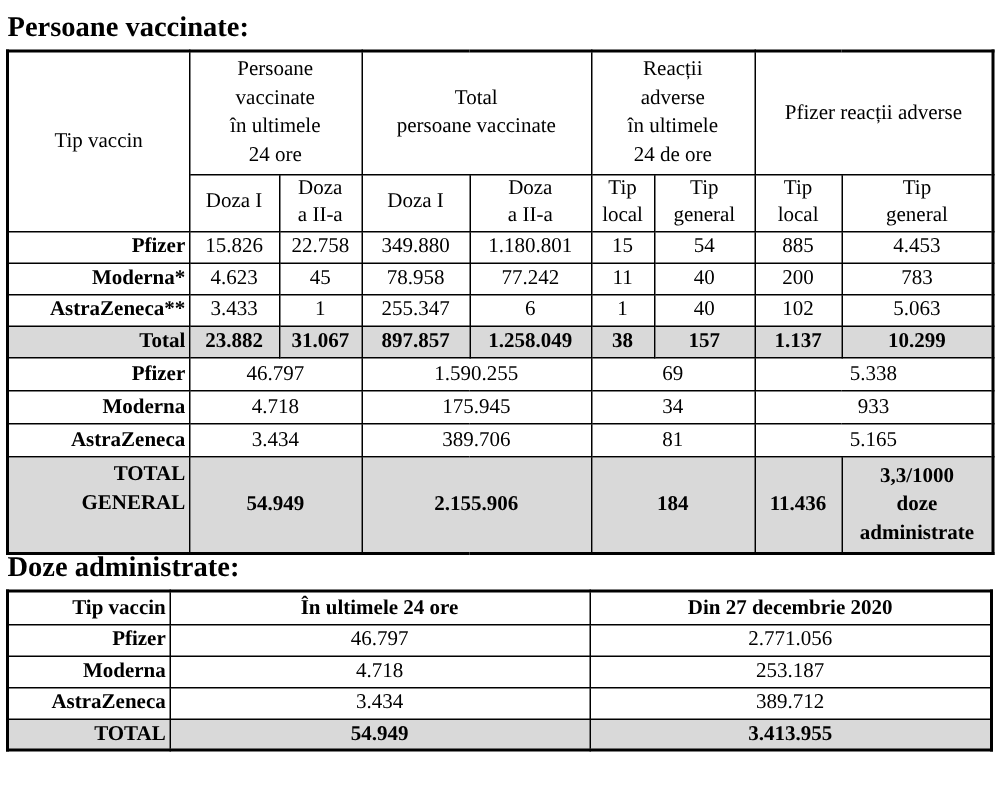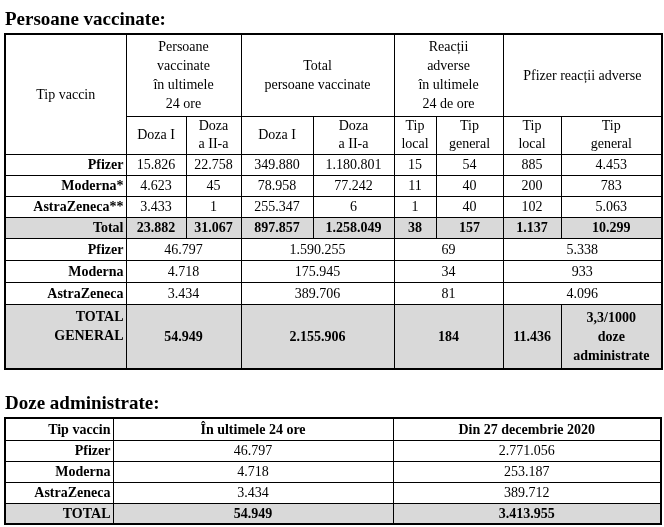--- a/index.html
+++ b/index.html
@@ -15,21 +15,20 @@
     padding: 10px 3px 0 4px;
     overflow: hidden;
   }
   .section-title {
     font-weight: bold;
     font-size: 19px;
     line-height: 18px;
     margin: 0 0 5px 1px;
   }
   .section-title.second {
-    margin-top: 24px;
   }
   table {
     border-collapse: collapse;
     table-layout: fixed;
     border: 2px solid #000;
   }
   td {
     border: 1px solid #000;
     font-size: 14px;
     line-height: 19px;
@@ -177,21 +176,21 @@
         <td colspan="2">4.718</td>
         <td colspan="2">175.945</td>
         <td colspan="2">34</td>
         <td colspan="2">933</td>
       </tr>
       <tr class="dr2">
         <td class="lbl">AstraZeneca</td>
         <td colspan="2">3.434</td>
         <td colspan="2">389.706</td>
         <td colspan="2">81</td>
-        <td colspan="2">4.096</td>
+        <td colspan="2">5.165</td>
       </tr>
 
       <tr class="tg gray">
         <td class="lbl multiline top-left">TOTAL
 GENERAL</td>
         <td colspan="2">54.949</td>
         <td colspan="2">2.155.906</td>
         <td colspan="2">184</td>
         <td>11.436</td>
         <td class="multiline">3,3/1000

